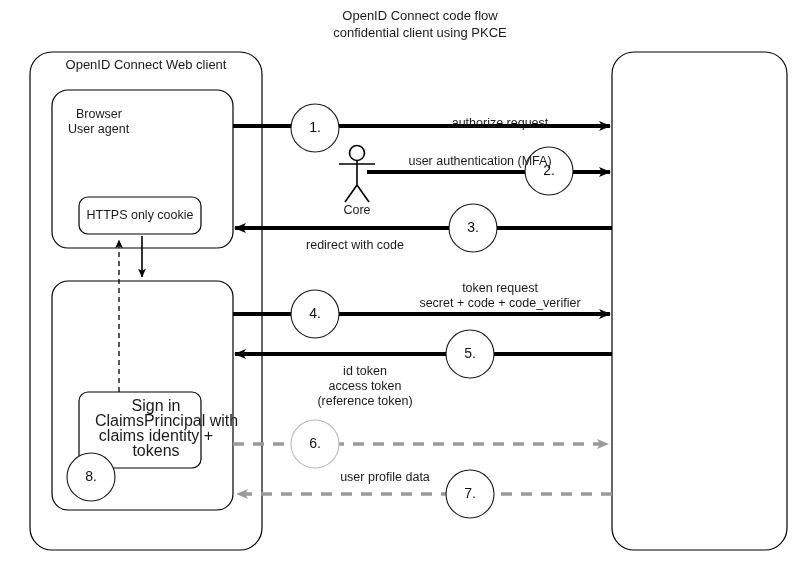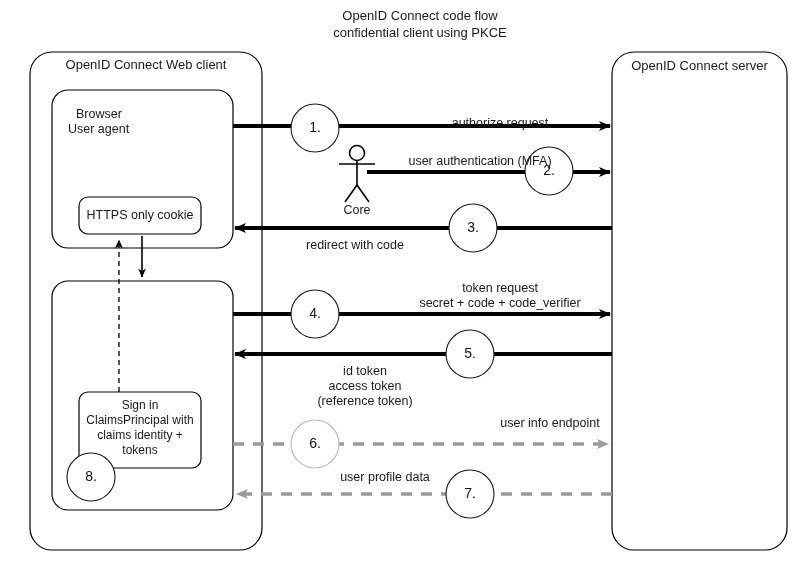--- a/index.html
+++ b/index.html
@@ -7,21 +7,21 @@
   body{
     width:800px;height:580px;position:relative;overflow:hidden;
     font-family:"Liberation Sans","DejaVu Sans",sans-serif;
     color:#1a1a1a;
   }
   #canvas{position:absolute;left:0;top:0;width:800px;height:440px;border-radius:10px;}
   .lbl{position:absolute;white-space:pre;line-height:15px;font-size:12.5px;color:#1a1a1a;}
   .ctr{text-align:center;}
   .title{font-size:13px;line-height:16px;}
   .boxtitle{font-size:13px;}
-  .small{font-size:12px;}
+  .small{font-size:16px;padding-left:16px;}
   .grey{color:#9a9a9a;}
   .stepnum{position:absolute;font-size:14px;color:#111;}
   svg{position:absolute;left:0;top:0;overflow:visible;}
 </style>
 </head>
 <body>
 
 <div id="canvas">
 
   <svg width="800" height="580" viewBox="0 0 800 580">
@@ -97,38 +97,36 @@
   <div class="lbl" style="left:68px;top:122px;">User agent</div>
 
   <div class="lbl ctr" style="left:79px;top:208px;width:122px;">HTTPS only cookie</div>
 
 
   <div class="lbl small ctr" style="left:79px;top:398px;width:122px;">Sign in</div>
   <div class="lbl small ctr" style="left:79px;top:413px;width:122px;">ClaimsPrincipal with</div>
   <div class="lbl small ctr" style="left:79px;top:428px;width:122px;">claims identity +</div>
   <div class="lbl small ctr" style="left:79px;top:443px;width:122px;">tokens</div>
 
-  <div class="lbl boxtitle ctr" style="left:612px;top:58px;width:175px;">OpenID Connect server</div>
 
   <div class="lbl ctr" style="left:327px;top:203px;width:60px;">Core</div>
 
   <div class="lbl ctr" style="left:340px;top:93px;width:320px;margin-top:23px;">authorize request</div>
 
   <div class="lbl ctr" style="left:240px;top:238px;width:230px;">redirect with code</div>
 
   <div class="lbl ctr" style="left:380px;top:154px;width:200px;">user authentication (MFA)</div>
 
   <div class="lbl ctr" style="left:340px;top:281px;width:320px;">token request</div>
   <div class="lbl ctr" style="left:340px;top:296px;width:320px;">secret + code + code_verifier</div>
 
   <div class="lbl ctr" style="left:250px;top:364px;width:230px;">id token</div>
   <div class="lbl ctr" style="left:250px;top:379px;width:230px;">access token</div>
   <div class="lbl ctr" style="left:250px;top:394px;width:230px;">(reference token)</div>
 
-  <div class="lbl ctr" style="left:400px;top:416px;width:300px;">user info endpoint</div>
 
   <div class="lbl ctr" style="left:260px;top:470px;width:250px;">user profile data</div>
 
   <div class="stepnum ctr" style="left:291px;top:119px;width:48px;">1.</div>
   <div class="stepnum ctr" style="left:525px;top:162px;width:48px;">2.</div>
   <div class="stepnum ctr" style="left:449px;top:219px;width:48px;">3.</div>
   <div class="stepnum ctr" style="left:291px;top:305px;width:48px;">4.</div>
   <div class="stepnum ctr" style="left:446px;top:345px;width:48px;">5.</div>
   <div class="stepnum ctr grey" style="left:291px;top:435px;width:48px;">6.</div>
   <div class="stepnum ctr" style="left:446px;top:485px;width:48px;">7.</div>

